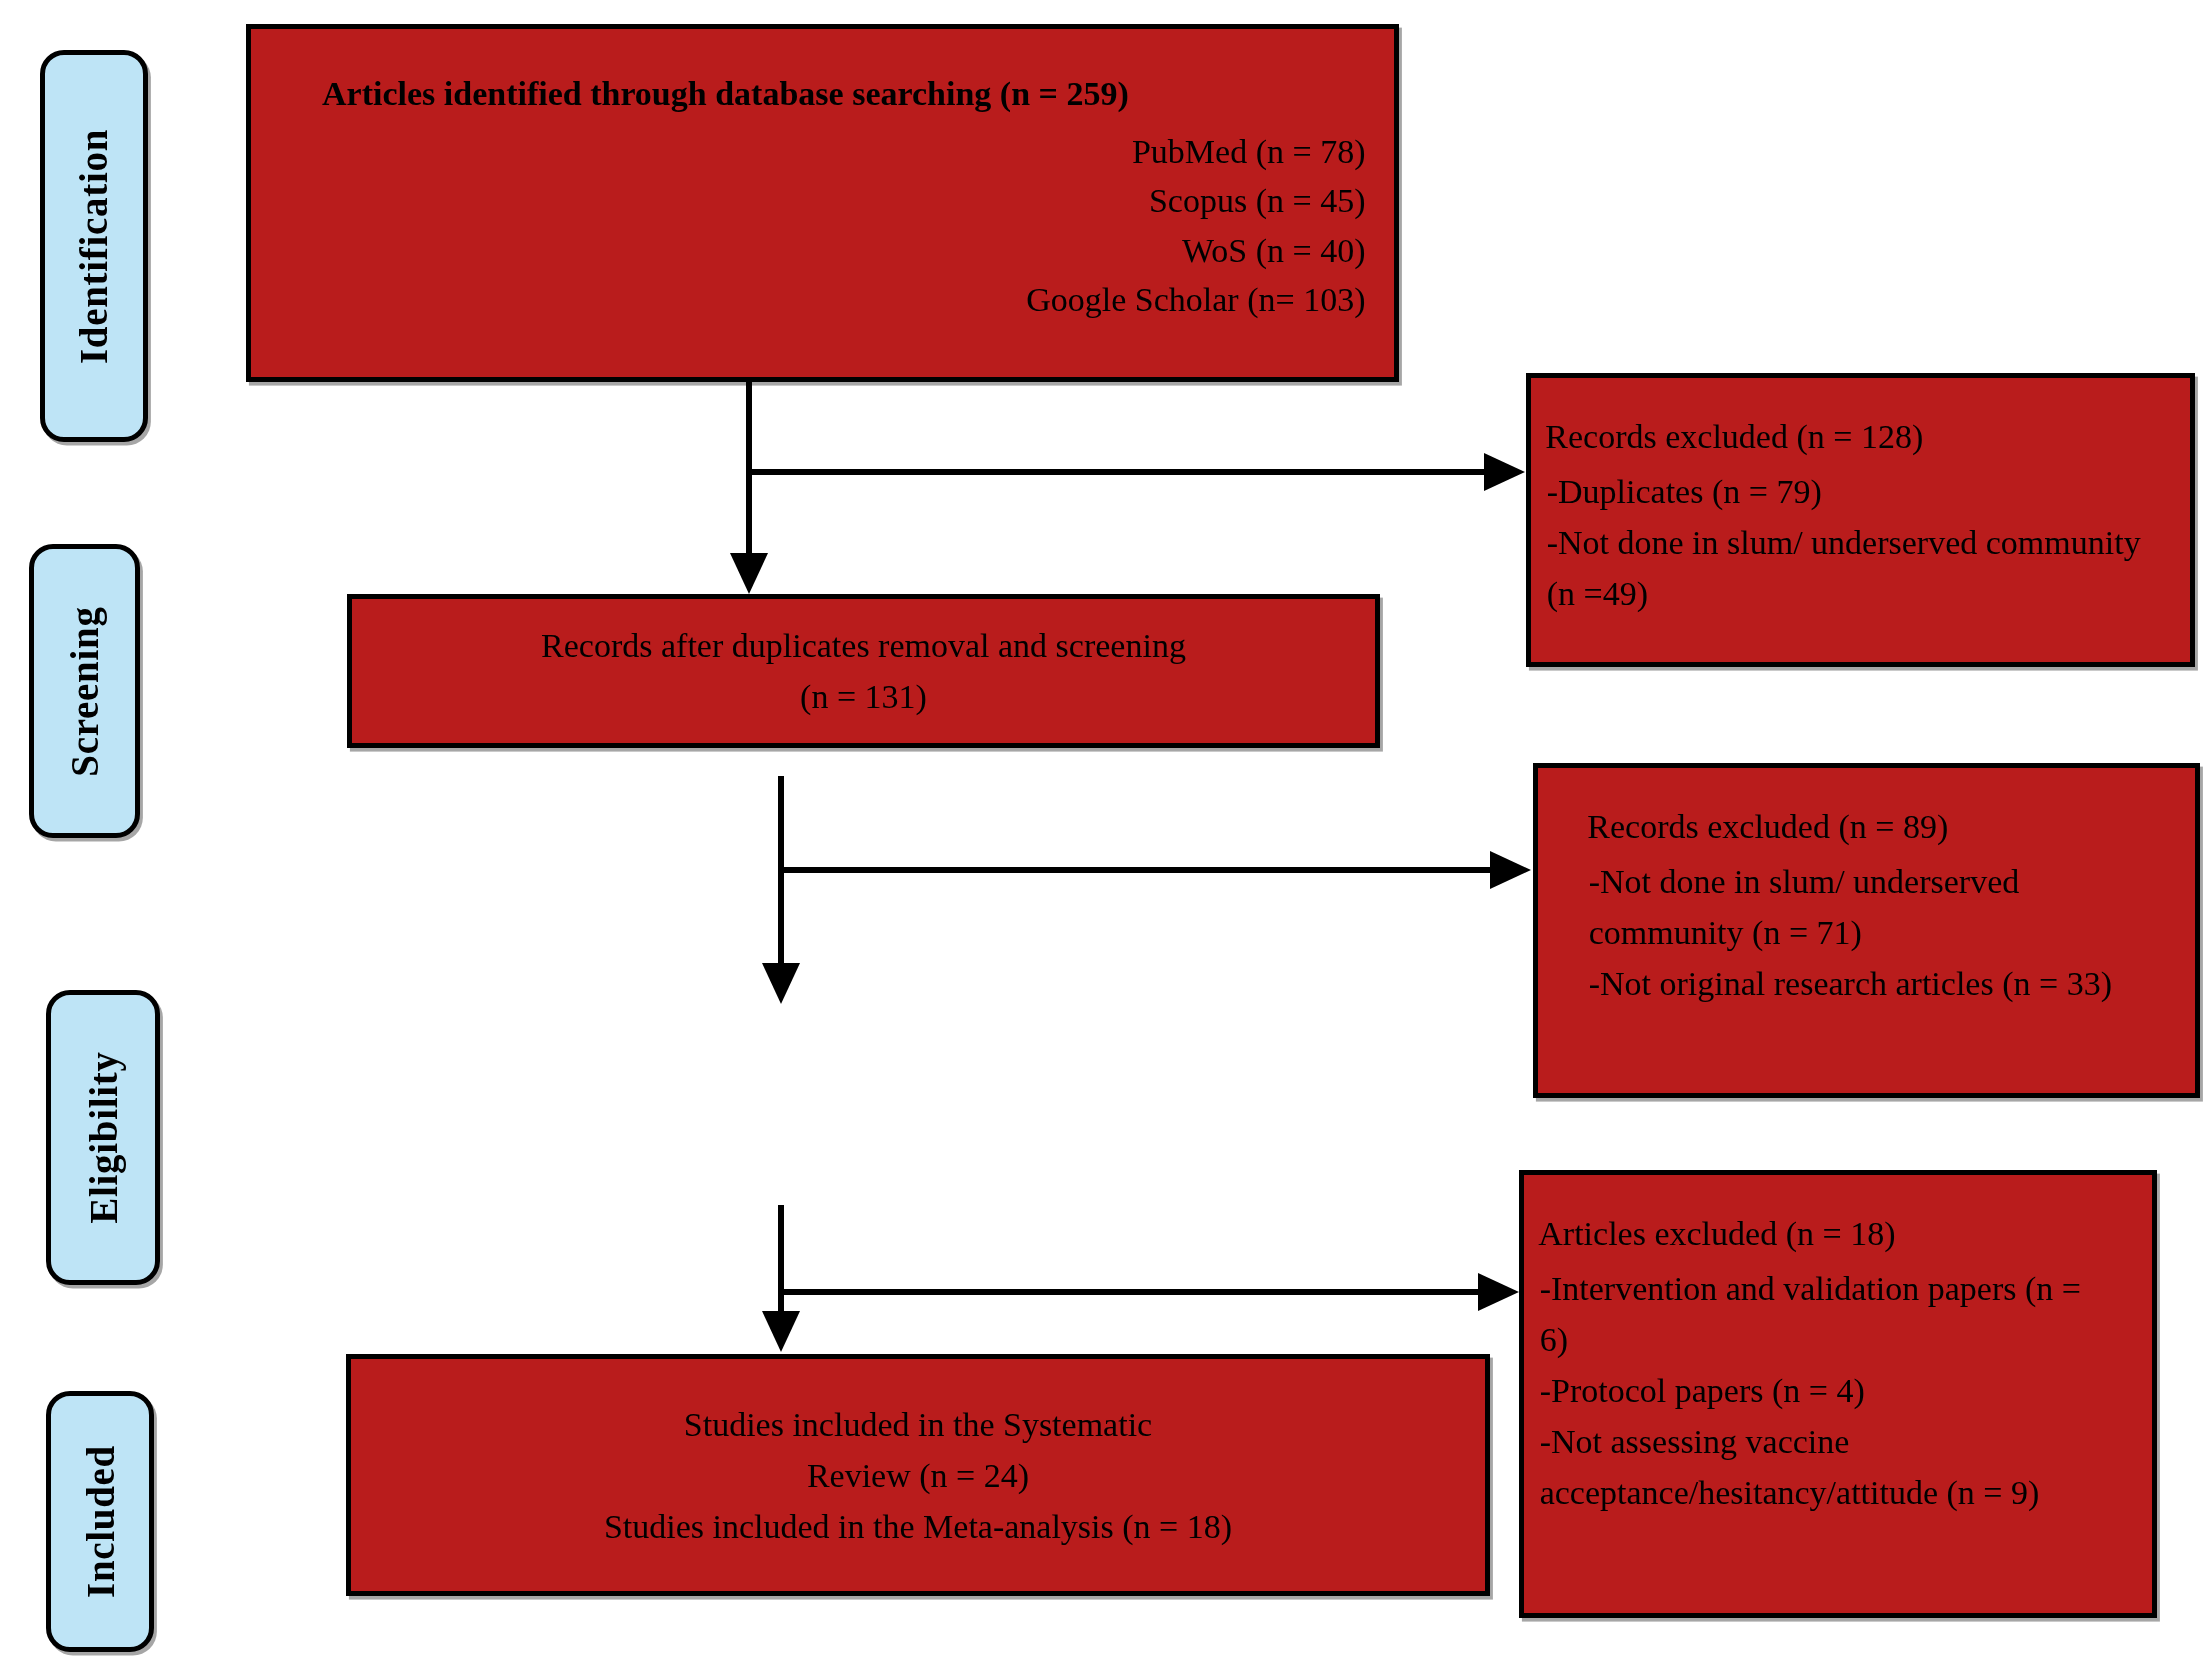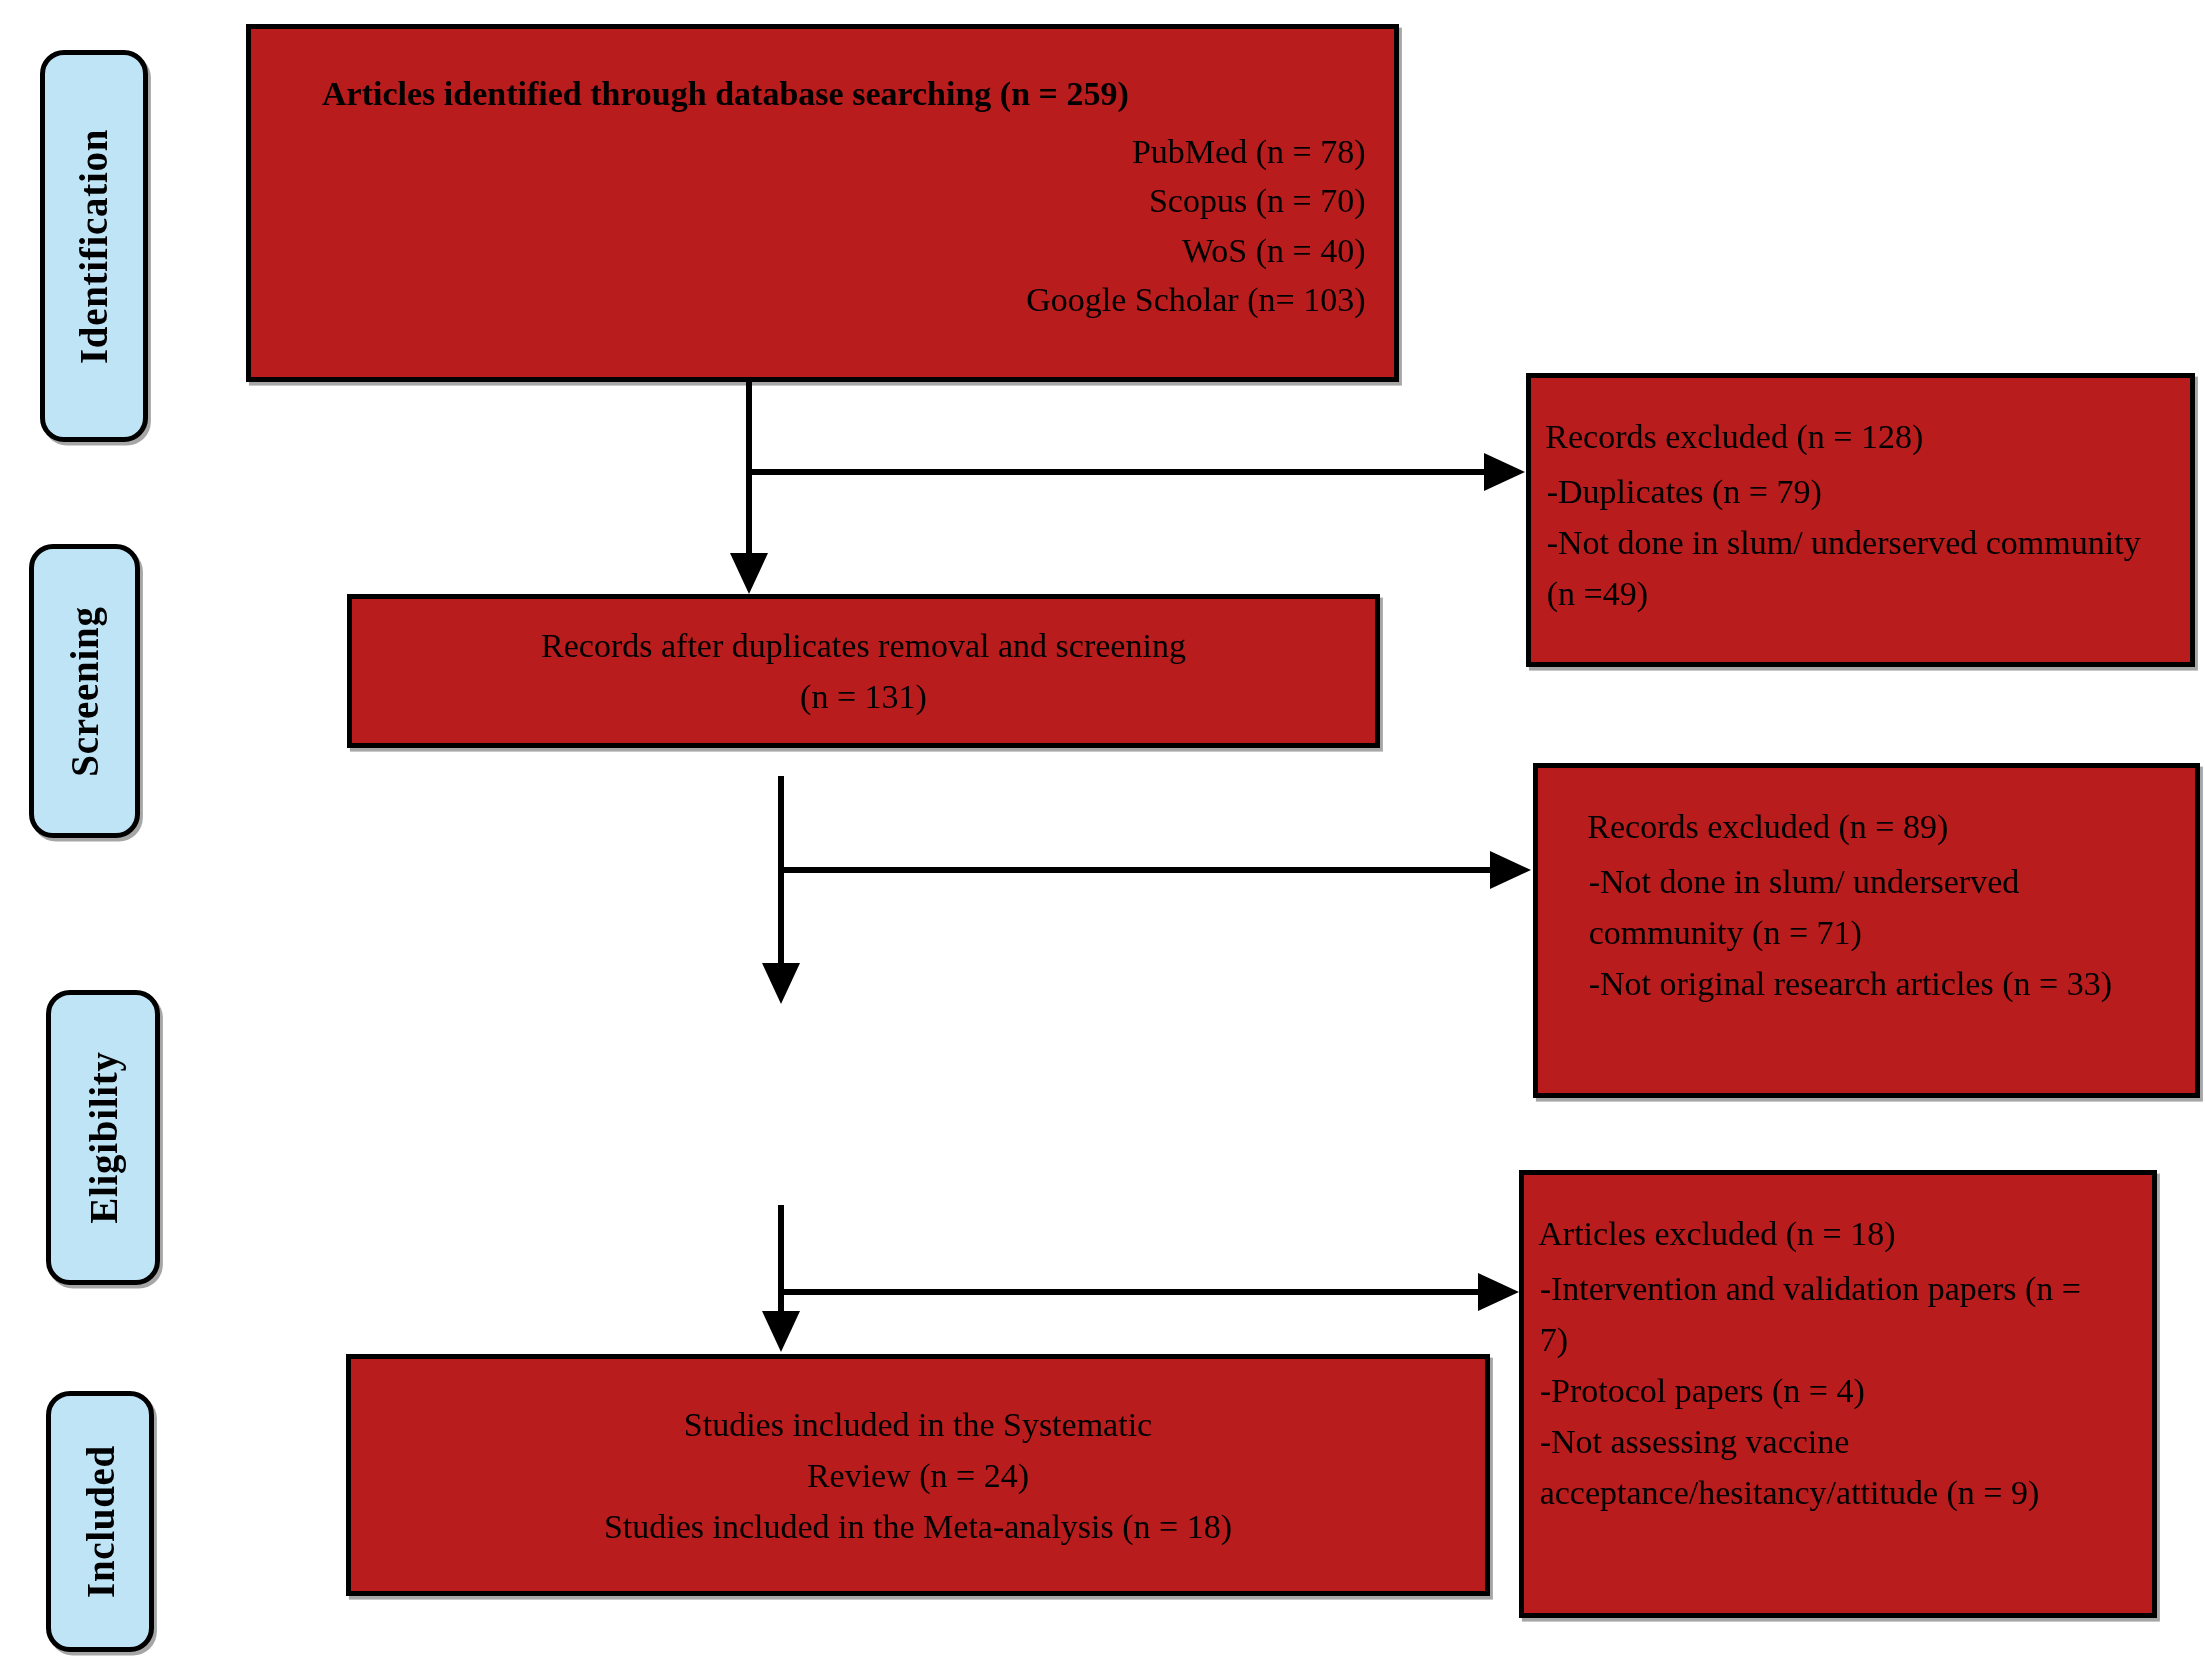--- a/index.html
+++ b/index.html
@@ -116,21 +116,21 @@
     <span class="stage-label">Eligibility</span>
   </div>
   <div class="stage" style="left:46px; top:1391px; width:108px; height:261px;">
     <span class="stage-label">Included</span>
   </div>
 
   <div class="box id-box" style="left:246px; top:23.5px; width:1153px; height:358px;">
     <div class="box-title">Articles identified through database searching (n = 259)</div>
     <div class="id-items">
       <div class="id-item">PubMed (n = 78)</div>
-      <div class="id-item">Scopus (n = 70)</div>
+      <div class="id-item">Scopus (n = 45)</div>
       <div class="id-item">WoS (n = 40)</div>
       <div class="id-item">Google Scholar (n= 103)</div>
     </div>
   </div>
 
   <div class="box center-col" style="left:347px; top:594px; width:1033px; height:154px;">
     <div>Records after duplicates removal and screening</div>
     <div>(n = 131)</div>
   </div>
 
@@ -153,21 +153,21 @@
     <div class="excl-title">Records excluded (n = 89)</div>
     <div class="excl-items">
       <div class="excl-item">-Not done in slum/ underserved community (n = 71)</div>
       <div class="excl-item">-Not original research articles (n = 33)</div>
     </div>
   </div>
 
   <div class="box" style="left:1519px; top:1170px; width:638px; height:448px;">
     <div class="excl-title">Articles excluded (n = 18)</div>
     <div class="excl-items">
-      <div class="excl-item">-Intervention and validation papers (n = 7)</div>
+      <div class="excl-item">-Intervention and validation papers (n = 6)</div>
       <div class="excl-item">-Protocol papers (n = 4)</div>
       <div class="excl-item">-Not assessing vaccine acceptance/hesitancy/attitude (n = 9)</div>
     </div>
   </div>
 
   <div class="vline" style="left:746px; top:382px; height:175px;"></div>
   <div class="arrow-down" style="left:730px; top:553px;"></div>
 
   <div class="hline" style="left:746px; top:469px; width:740px;"></div>
   <div class="arrow-right" style="left:1484px; top:453px;"></div>

